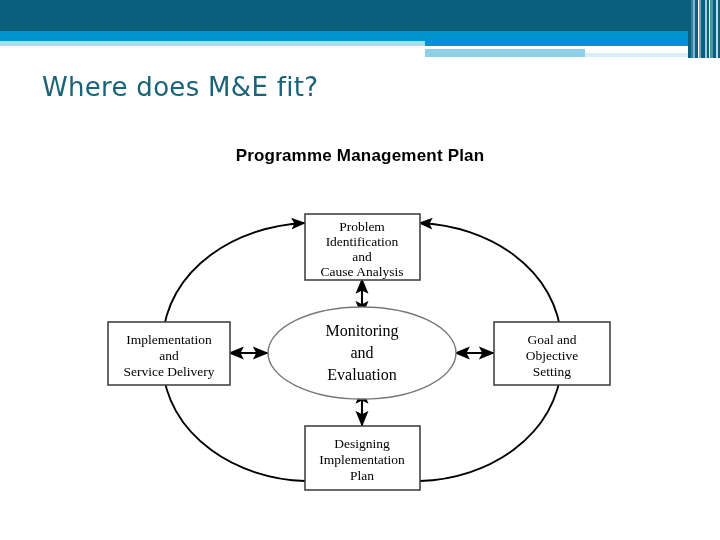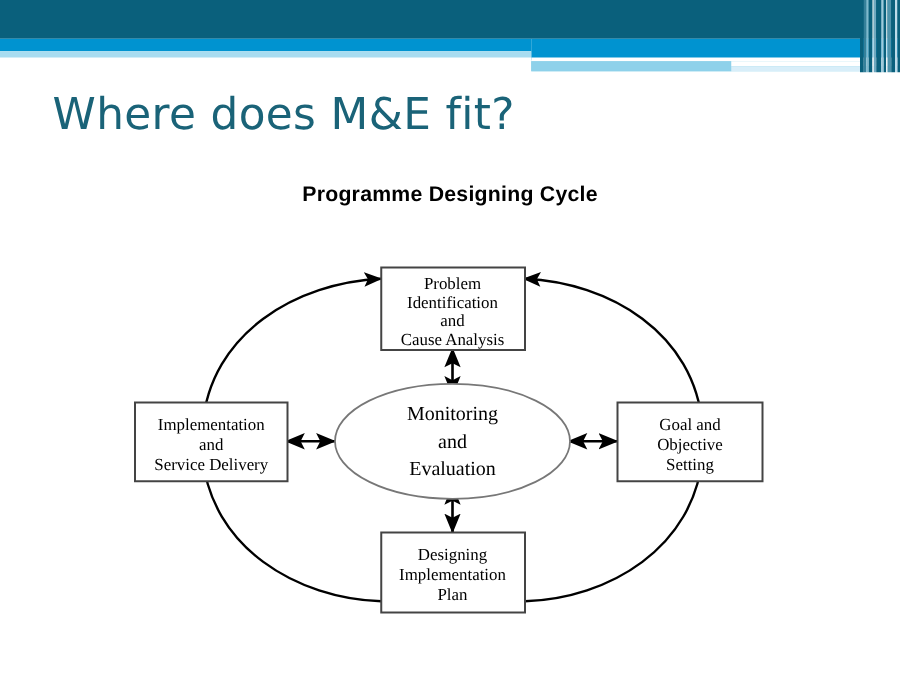--- a/index.html
+++ b/index.html
@@ -104,21 +104,21 @@
     top: 0;
     height: 58px;
     display: block;
   }
 
   
   .slide-title {
     position: absolute;
     left: 42px;
     top: 72px;
-    font-size: 35px;
+    font-size: 26px;
     font-weight: 400;
     color: #1a6378;
     letter-spacing: 0.3px;
     font-family: "DejaVu Sans", sans-serif;
     white-space: nowrap;
   }
 
   
   .diagram-wrap {
     position: absolute;
@@ -204,21 +204,21 @@
         <i style="left: 25px; width: 3px; background: rgb(10, 96, 124);"></i>
         <i style="left: 28px; width: 2px; background: rgb(188, 220, 234);"></i>
         <i style="left: 30px; width: 2px; background: rgb(10, 96, 124);"></i>
       </div>
   </div>
 
   <div class="slide-title">Where does M&amp;E fit?</div>
 
   <div class="diagram-wrap">
 
-    <div class="diagram-title">Programme Designing Cycle</div>
+    <div class="diagram-title">Programme Management Plan</div>
 
     <svg class="diagram-svg" width="540" height="310" viewBox="0 0 540 310">
 
       <defs>
         <marker id="ah" markerWidth="9" markerHeight="9" refX="7.2" refY="3.1" orient="auto" markerUnits="strokeWidth">
           <path d="M0,0 L7.6,3.1 L0,6.2 L1.6,3.1 Z" fill="#000000"></path>
         </marker>
         <marker id="ahs" markerWidth="9" markerHeight="9" refX="1.0" refY="3.1" orient="auto" markerUnits="strokeWidth">
           <path d="M7.6,0 L0,3.1 L7.6,6.2 L6.0,3.1 Z" fill="#000000"></path>
         </marker>

